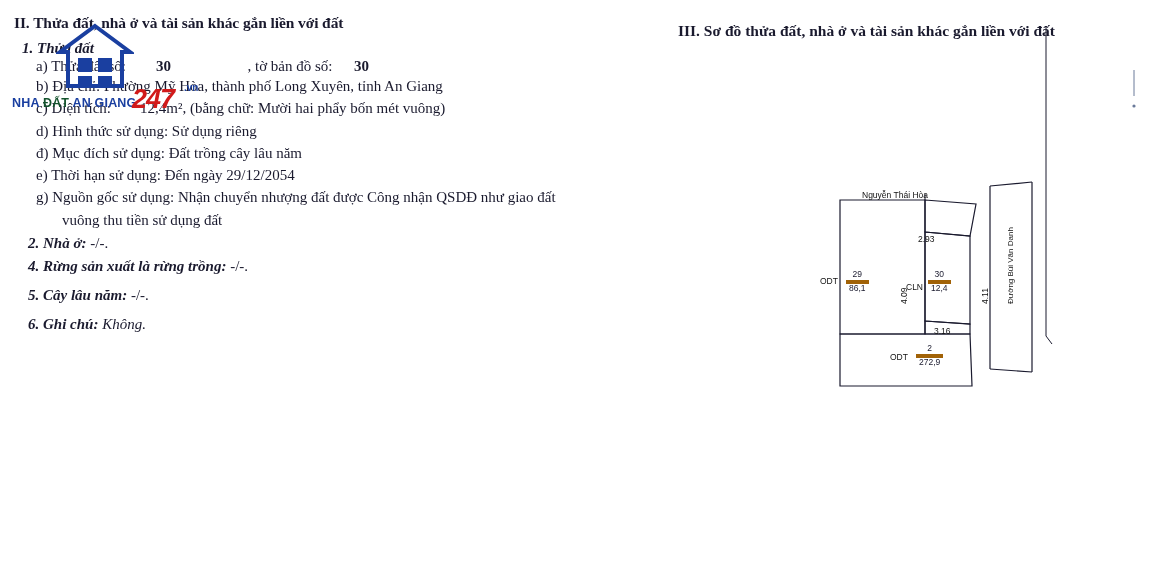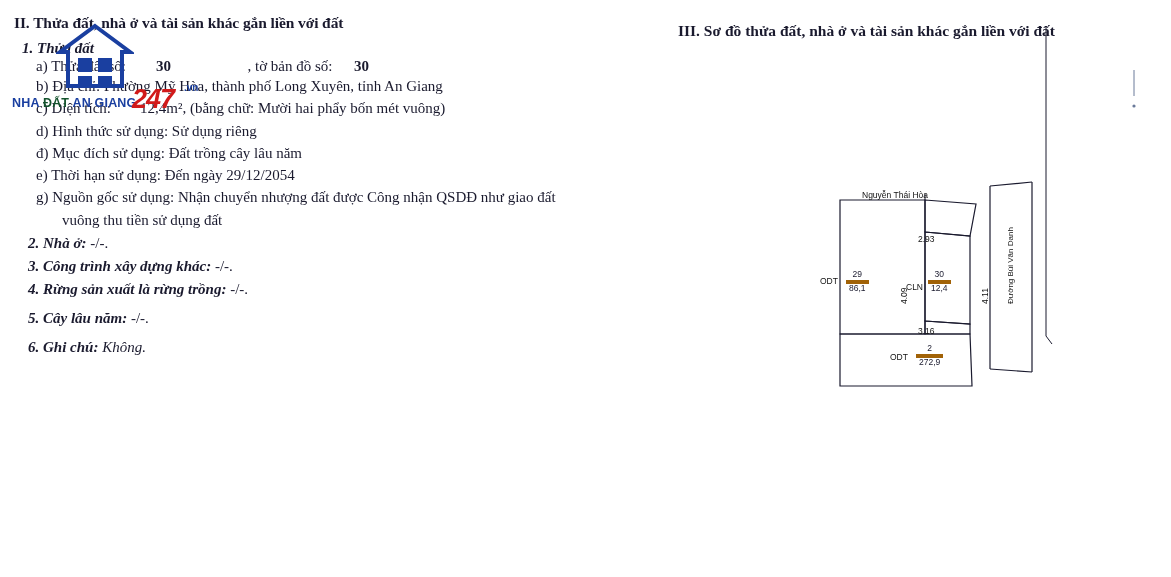--- a/index.html
+++ b/index.html
@@ -218,24 +218,20 @@
     <span class="lbl">g) Nguồn gốc sử dụng:</span>
     <span class="val">Nhận chuyển nhượng đất được Công nhận QSDĐ như giao đất</span>
   </div>
   <div class="line indent-hang">vuông thu tiền sử dụng đất</div>
 
   <div class="num-item gap-top-1">
     <span>2. Nhà ở:</span>
     <span class="plain">-/-.</span>
   </div>
 
-  <div class="num-item">
-    <span>3. Công trình xây dựng khác:</span>
-    <span class="plain">-/-.</span>
-  </div>
 
   <div class="num-item">
     <span>4. Rừng sản xuất là rừng trồng:</span>
     <span class="plain">-/-.</span>
   </div>
 
   <div class="num-item gap-top-2">
     <span>5. Cây lâu năm:</span>
     <span class="plain">-/-.</span>
   </div>
@@ -294,21 +290,21 @@
       <circle cx="474" cy="92" r="1.6" fill="#6a7a9a"></circle>
 
       <path d="M265 186 L265 180" fill="none" stroke="#1a1a2e" stroke-width="1"></path>
     </svg>
 
     
     <div class="dlabel" style="left:194px; top:176px;margin-left:8px;">Nguyễn Thái Hòa</div>
 
     <div class="dlabel" style="left:258px; top:220px;">2.93</div>
 
-    <div class="dlabel" style="left:258px; top:312px;">3.16</div>
+    <div class="dlabel" style="left:274px; top:312px;">3.16</div>
 
     <div class="dlabel rot-90" style="left:239px; top:290px;">4.09</div>
 
     <div class="dlabel rot-90" style="left:320px; top:290px;">4.11</div>
 
     
     <div class="dlabel" style="left:160px; top:262px;">ODT</div>
     <div class="frac" style="left:186px; top:256px;">
       <span class="num">29</span>
       <span class="den">86,1</span>

